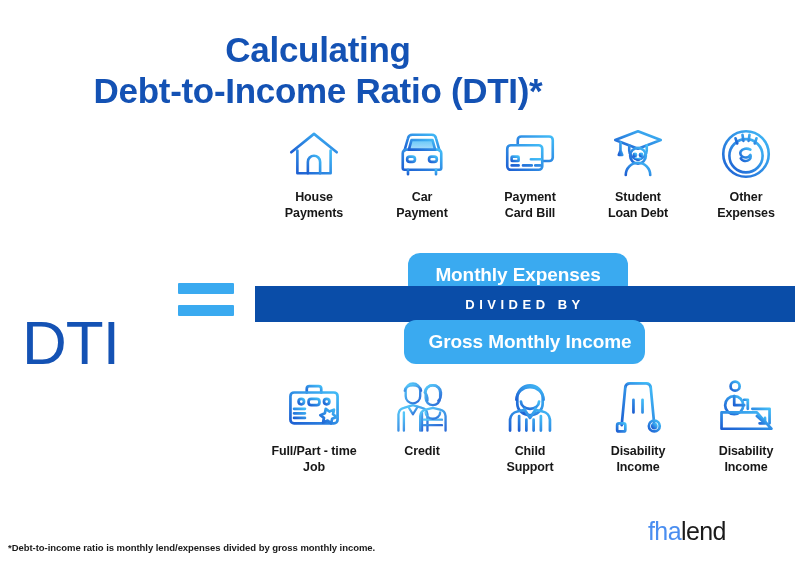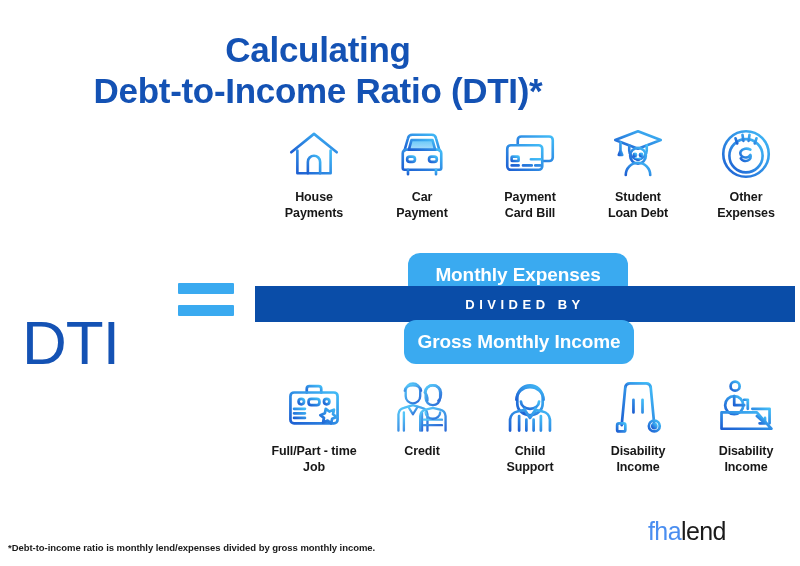--- a/index.html
+++ b/index.html
@@ -117,20 +117,21 @@
     top: 234px;
     width: 220px;
     height: 44px;
     margin-top: 19px;
   }
   .pill.income {
     left: 404px;
     top: 320px;
     width: 230px;
     height: 44px;
+    padding-left: 11px;
   }
 
   .divider-bar {
     position: absolute;
     left: 255px;
     top: 286px;
     width: 540px;
     height: 36px;
     background: #0a4da8;
     display: flex;

